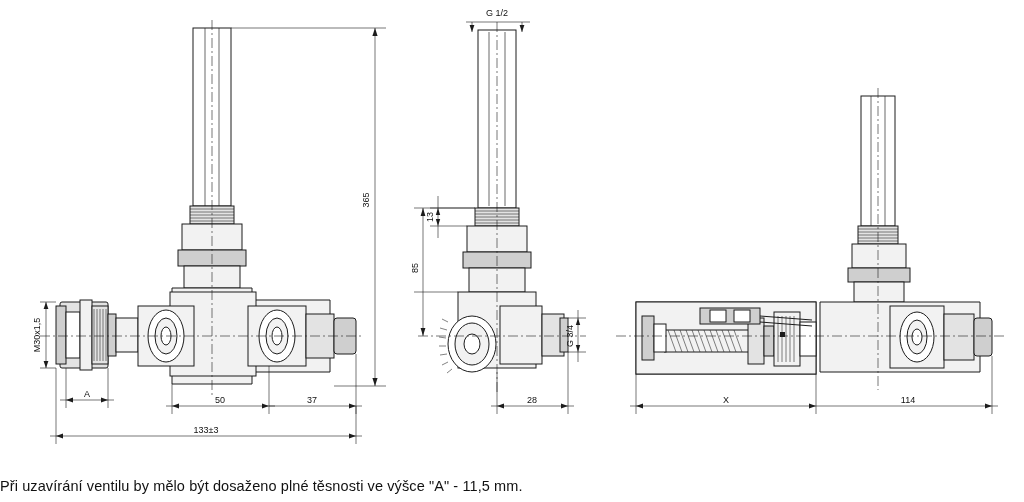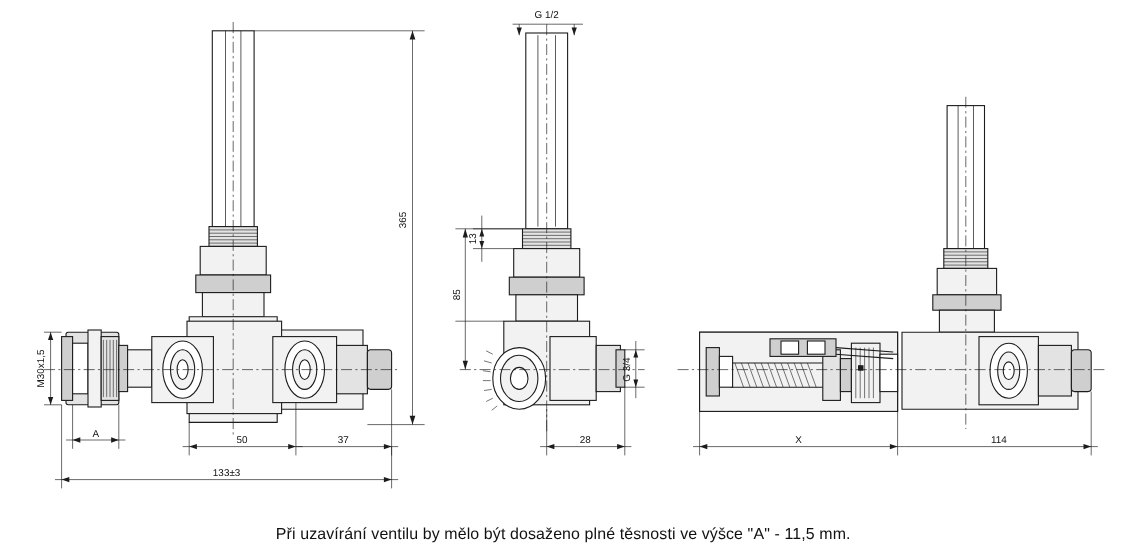--- a/index.html
+++ b/index.html
@@ -11,21 +11,21 @@
     overflow:hidden;
     position:relative;
   }
   #stage{position:absolute;left:0;top:0;width:1024px;height:502px;}
   svg.drawing{position:absolute;left:0;top:0;width:1024px;height:502px;}
   .caption{
     position:absolute;
     left:0;
     top:478px;
     width:1024px;
-    text-align:center;
+    text-align:left;
     font-size:14.5px;
     letter-spacing:0.1px;
     color:#111;
   }
   
   .ln{stroke:#1c1c1c;stroke-width:1;fill:none;}
   .ln-thin{stroke:#2a2a2a;stroke-width:0.7;fill:none;}
   .ln-dim{stroke:#1c1c1c;stroke-width:0.6;fill:none;}
   .ln-ctr{stroke:#1c1c1c;stroke-width:0.6;fill:none;stroke-dasharray:10 3 2 3;}
   .fill-lt{fill:#f2f2f2;stroke:#1c1c1c;stroke-width:1;}

